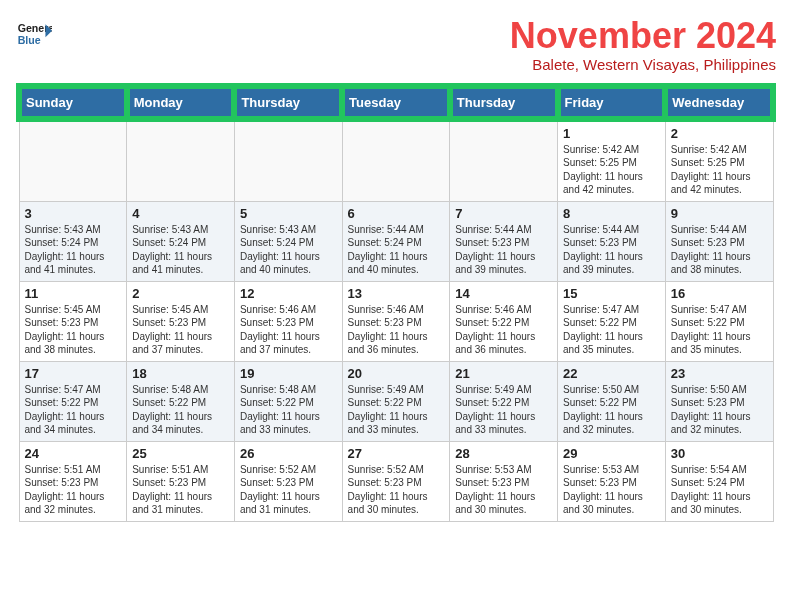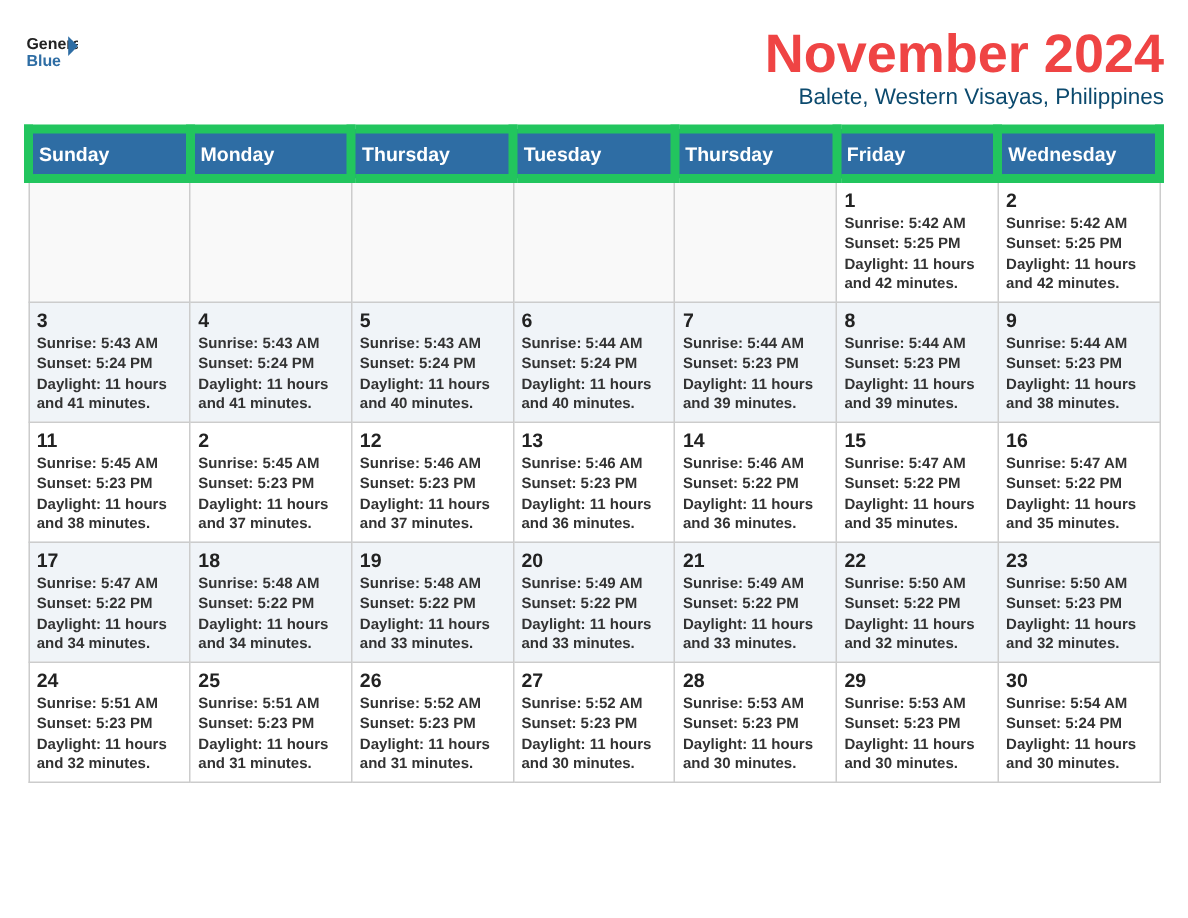--- a/index.html
+++ b/index.html
@@ -29,21 +29,21 @@
       text-align: right;
     }
     .month-title {
       font-size: 36px;
       font-weight: bold;
       color: #ef4444;
       line-height: 1.1;
     }
     .location {
       font-size: 15px;
-      color: #0c4a6e;
+      color: #b91c1c;
     }
     .calendar {
       width: 100%;
       border-collapse: collapse;
       border: 1px solid #ccc;
     }
     .calendar th {
       background: #2e6da4;
       color: #fff;
       font-size: 13px;
@@ -65,21 +65,20 @@
     .day-num {
       font-size: 13px;
       font-weight: bold;
       display: block;
       margin-bottom: 2px;
     }
     .day-info {
       font-size: 10px;
       line-height: 1.35;
       color: #333;
-      font-weight: bold;
     }
     .empty {
       background: #f9f9f9;
     }
     .row-alt td {
       background: #f0f4f8;
     }
     .calendar tr:nth-child(odd) td:not(.empty) {
     }
   </style>

